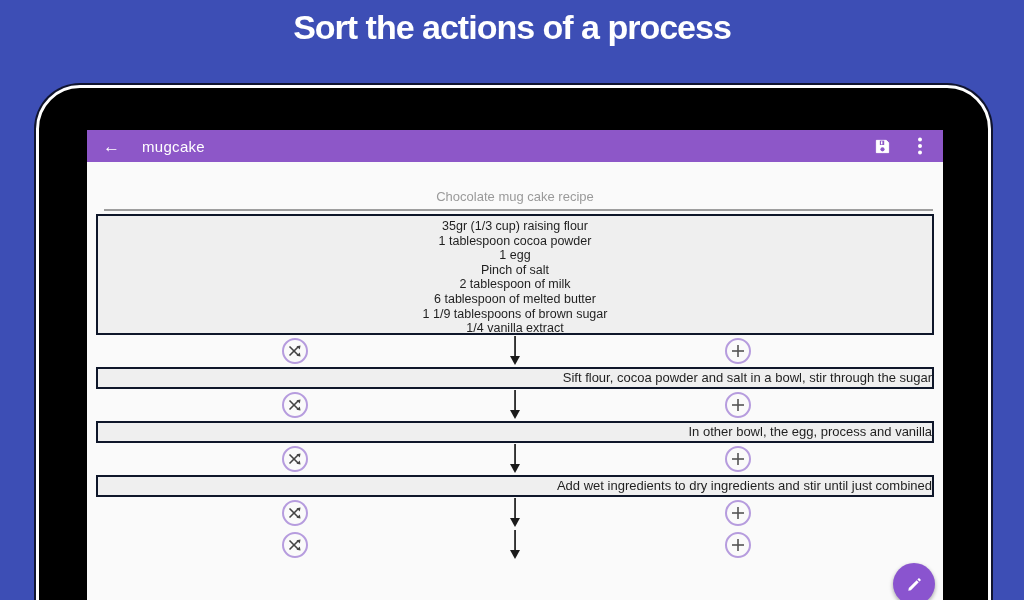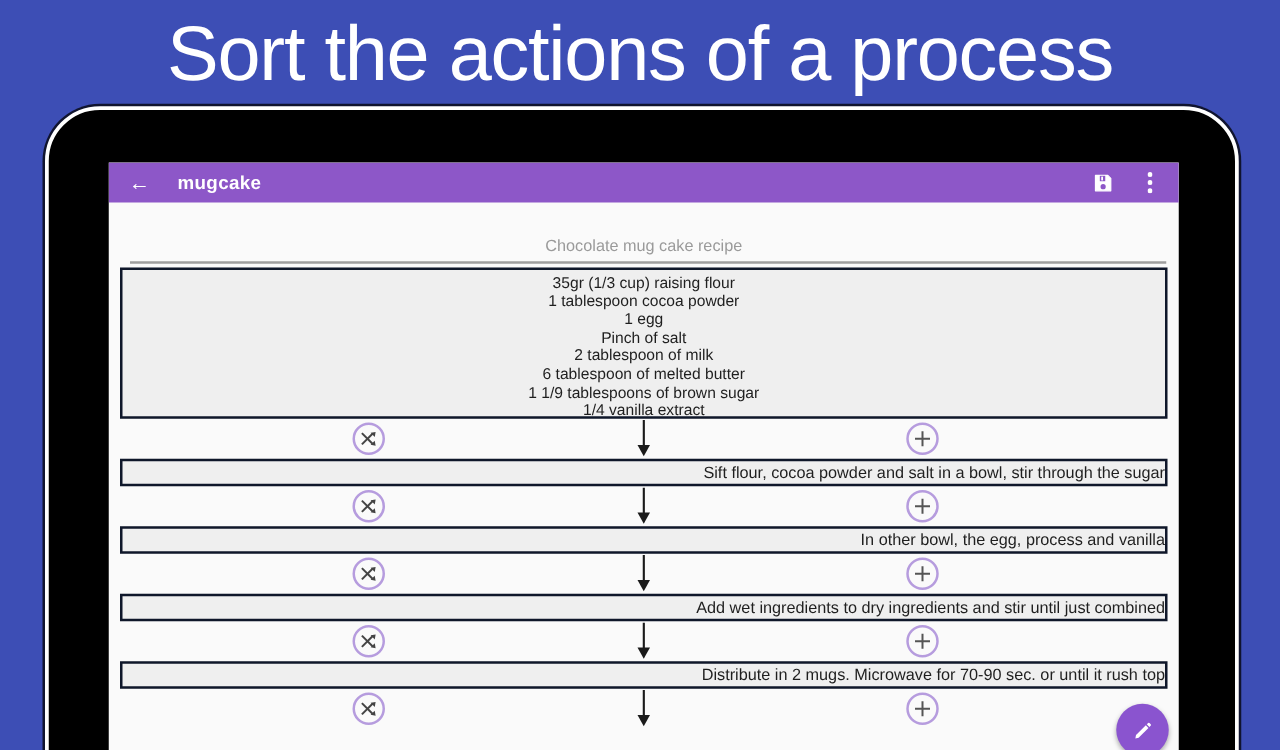--- a/index.html
+++ b/index.html
@@ -5,41 +5,41 @@
   * { margin:0; padding:0; box-sizing:border-box; }
   html,body { width:1024px; height:600px; overflow:hidden; }
   body {
     background:#3D4EB5;
     font-family:"Liberation Sans", sans-serif;
     position:relative;
   }
   .hero-title {
     position:absolute; top:8px; left:0; width:1024px;
     text-align:center;
-    color:#ffffff; font-size:62px; font-weight:400; letter-spacing:-1px;
+    color:#ffffff; font-size:34px; font-weight:700; letter-spacing:-1px;
   }
   .tablet {
     position:absolute; left:36px; top:85px; width:955px; height:560px;
     background:#000000;
     border:3px solid #ffffff;
     border-radius:44px;
     box-shadow:0 0 0 2px rgba(8,10,24,0.85);
   }
   .screen {
     position:absolute; left:87px; top:130px; width:856px; height:470px;
     background:#FAFAFA; overflow:hidden;
   }
   
   .appbar {
     height:32px; background:#8D57C8;
     display:flex; align-items:center;
     padding:0 12px; color:#fff;
   }
   .appbar .back { font-size:17px; line-height:1; margin-left:4px; cursor:pointer; }
-  .appbar .bar-title { font-size:15px; font-weight:700; margin-left:22px; letter-spacing:.3px; }
+  .appbar .bar-title { font-size:15px; font-weight:400; margin-left:22px; letter-spacing:.3px; }
   .appbar .spacer { flex:1; }
   .appbar .bar-ico { width:22px; height:22px; display:flex; align-items:center; justify-content:center; margin-left:16px; cursor:pointer; }
   
   .doc-title {
     margin-top:27px; text-align:center;
     font-size:13px; color:#9a9a9a;
   }
   .doc-divider {
     margin:5px 10px 0 17px; height:2px; background:#9e9e9e; width:829px;
   }
@@ -205,21 +205,20 @@
         <polygon points="2,20 12,20 7,29" fill="#1a1a1a"></polygon>
       </svg>
     </span>
     <span class="circle-btn add">
       <svg width="14" height="14" viewBox="0 0 14 14">
         <rect x="6.2" y="1" width="1.6" height="12" fill="#555"></rect>
         <rect x="1" y="6.2" width="12" height="1.6" fill="#555"></rect>
       </svg>
     </span>
   </div>
-  <div class="node step">Distribute in 2 mugs. Microwave for 70-90 sec. or until it rush top</div>
 
   <div class="connector">
     <span class="circle-btn swap">
       <svg width="14" height="14" viewBox="0 0 14 14">
         <path d="M1.5 11.5 L10 3" stroke="#444" stroke-width="1.6" fill="none"></path>
         <path d="M1.5 2.5 L10 11" stroke="#444" stroke-width="1.6" fill="none"></path>
         <path d="M12.5 1.5 L8.5 2.2 L11.8 5.5 Z" fill="#444"></path>
         <path d="M12.5 12.5 L8.5 11.8 L11.8 8.5 Z" fill="#444"></path>
       </svg>
     </span>

